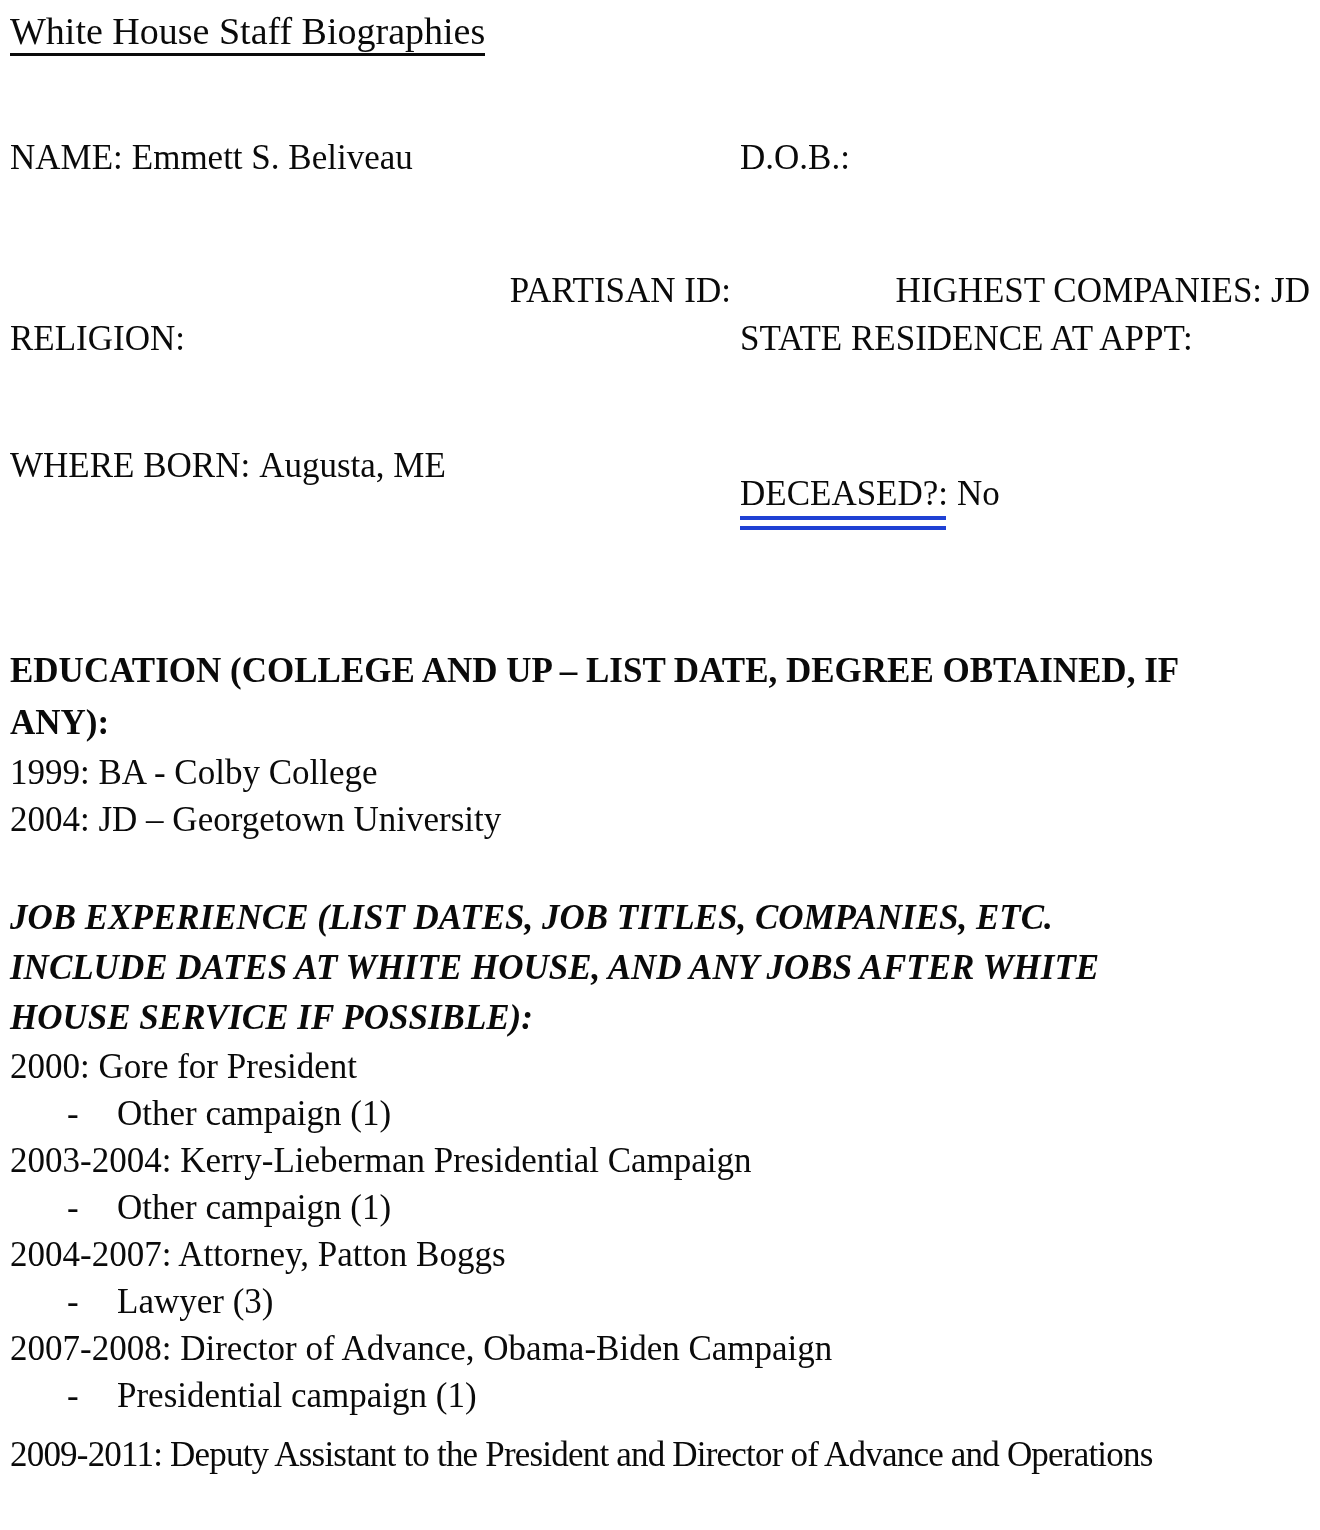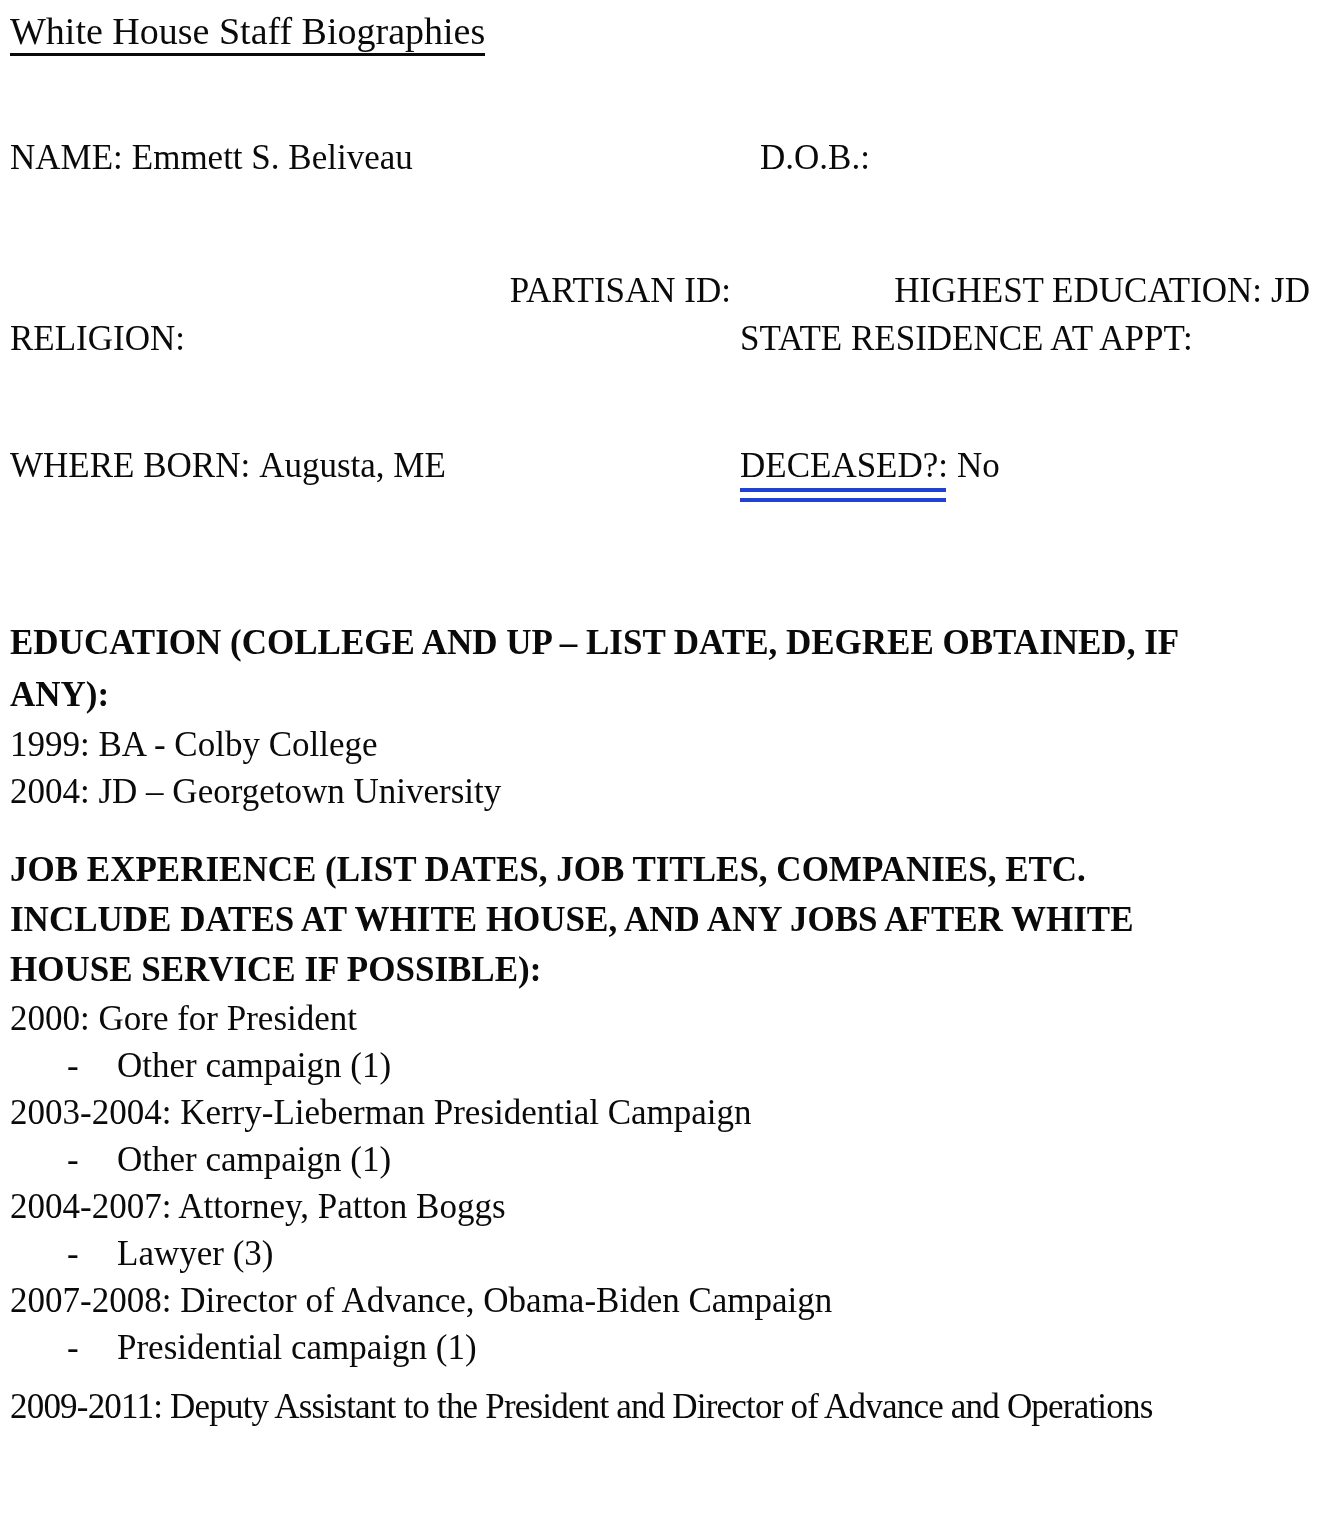--- a/index.html
+++ b/index.html
@@ -32,46 +32,46 @@
   }
   .title-underline {
     border-bottom: 3px solid var(--text);
     padding-bottom: 1px;
   }
   .row {
     display: flex;
     white-space: nowrap;
     line-height: 48px;
   }
-  .row-name     { margin-top: 78px; gap: 20px; }
+  .row-name     { margin-top: 78px; }
   .row-partisan { margin-top: 85px; text-align: right; }
   .row-religion { }
   .row-born     { margin-top: 79px; }
   .cell-left  { width: 730px; flex: none; }
   .cell-right { flex: 1; }
   .value { margin-left: 9px; }
-  .grammar-underline { position: relative; display: inline-block; }
+  .grammar-underline { position: relative; display: inline-block; margin-top: 28px; }
   .grammar-underline::before,
   .grammar-underline::after {
     content: "";
     position: absolute;
     left: 0;
     right: 2px;
     height: 4px;
     background: var(--grammar-underline);
   }
   .grammar-underline::before { bottom: -2px; }
   .grammar-underline::after  { bottom: -12px; }
   .section-heading {
     font-weight: bold;
     line-height: 52px;
     white-space: nowrap;
   }
   .edu-heading { margin-top: 127px; }
-  .job-heading { margin-top: 30px; }
+  .job-heading { margin-top: 50px; font-style: italic; }
   .job-heading .section-heading { line-height: 50px; }
   .entries { line-height: 47px; }
   .line { white-space: nowrap; }
   .sub { display: flex; white-space: nowrap; }
   .dash { padding-left: 57px; width: 107px; flex: none; }
   .continuation {
     margin-top: 12px;
     line-height: 48px;
     letter-spacing: -0.8px;
     white-space: nowrap;
@@ -93,21 +93,21 @@
     <div class="cell-right">
       <span>D.O.B.:</span><span class="value"></span>
     </div>
   </div>
 
   <div class="row row-partisan">
     <div class="cell-left">
       <span>PARTISAN ID:</span><span class="value"></span>
     </div>
     <div class="cell-right">
-      <span>HIGHEST EDUCATION:</span><span class="value">JD</span>
+      <span>HIGHEST COMPANIES:</span><span class="value">JD</span>
     </div>
   </div>
 
   <div class="row row-religion">
     <div class="cell-left">
       <span>RELIGION:</span><span class="value"></span>
     </div>
     <div class="cell-right">
       <span>STATE RESIDENCE AT APPT:</span><span class="value"></span>
     </div>

